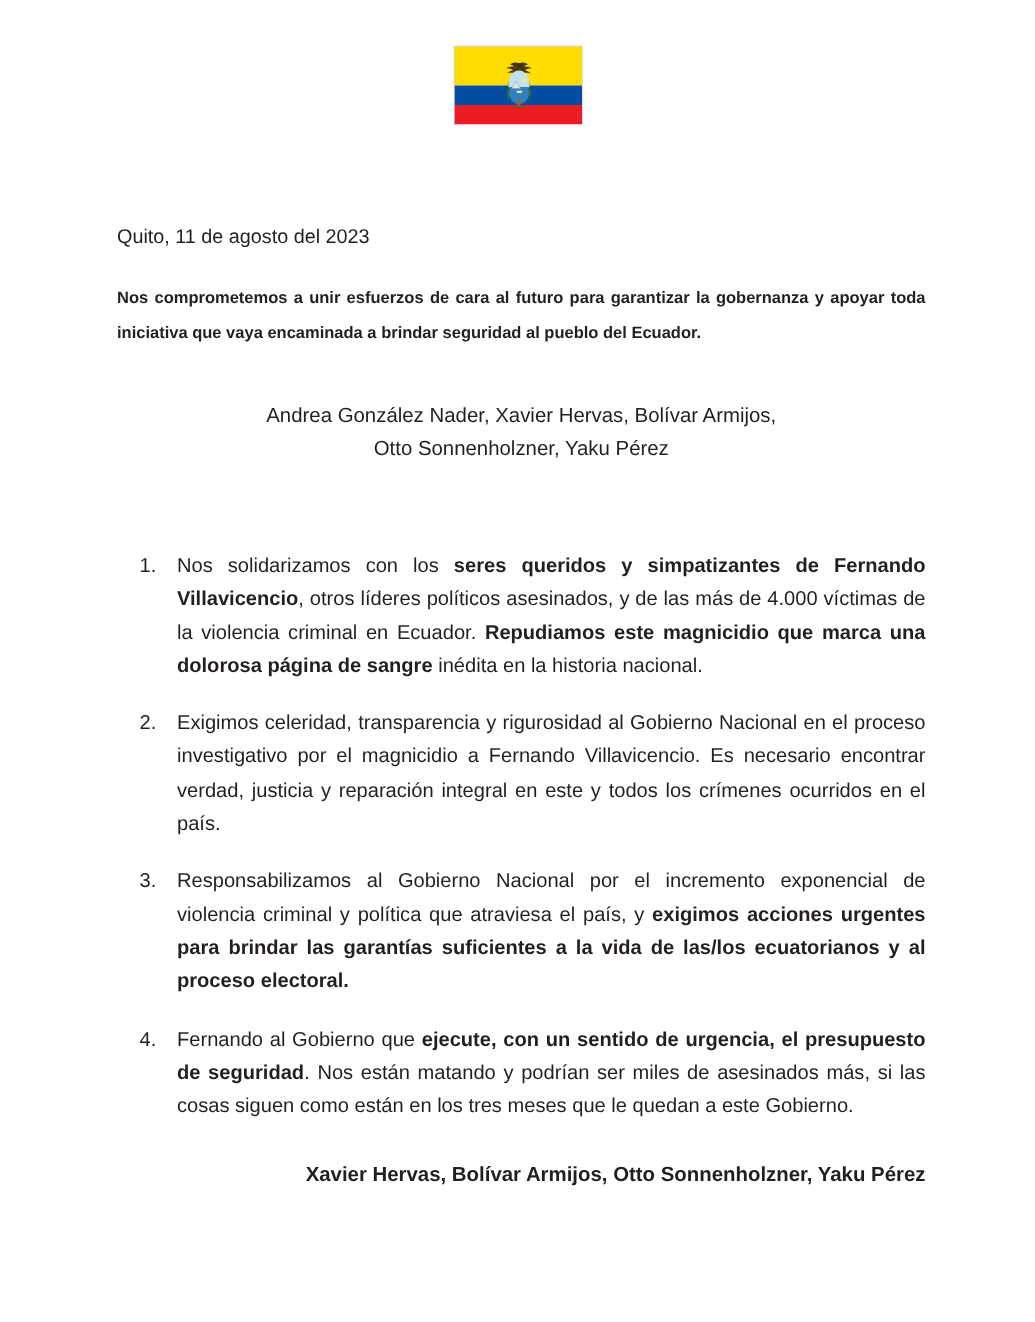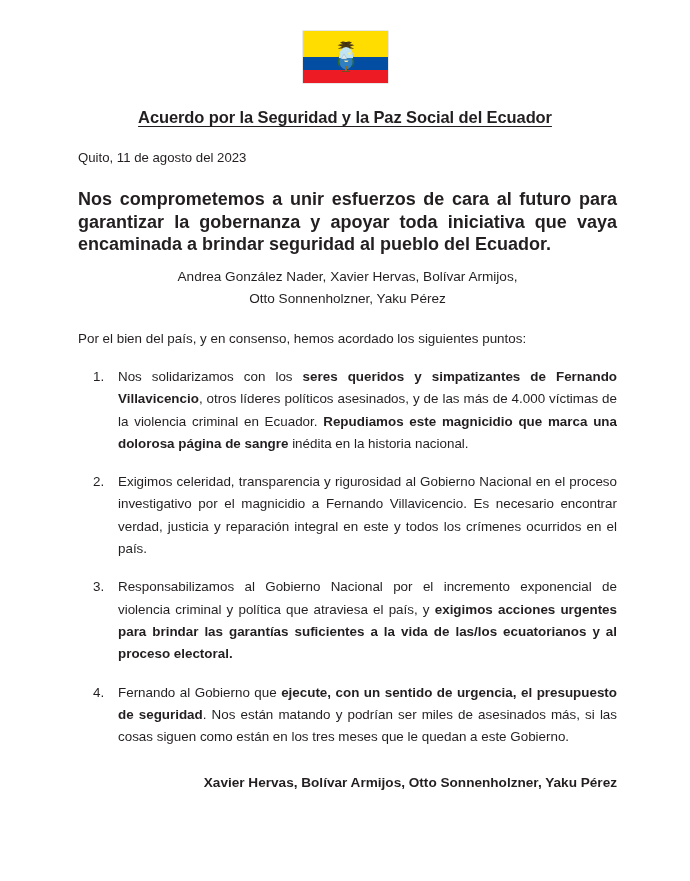--- a/index.html
+++ b/index.html
@@ -90,21 +90,21 @@
   }
 
   
   .intro {
     position: absolute;
     left: 78px;
     top: 188px;
     width: 539px;
     text-align: justify;
     text-align-last: left;
-    font-size: 18px;
+    font-size: 11px;
     font-weight: bold;
     line-height: 22.5px;
     color: #231f20;
   }
 
   .names {
     position: absolute;
     left: 78px;
     top: 266px;
     width: 539px;
@@ -194,34 +194,30 @@
 
         <path d="M12 36 C8 42 9 50 14 55 C12 49 12 42 14 38 Z" fill="#2f6b2a"></path>
         <path d="M40 36 C44 42 43 50 38 55 C40 49 40 42 38 38 Z" fill="#2f6b2a"></path>
 
         <path d="M24 52 L28 52 L28 62 L24 62 Z" fill="#8a6a2a"></path>
         <path d="M18 62 L34 62 L34 64 L18 64 Z" fill="#6e5120"></path>
       </svg>
     </div>
   </div>
 
-  <div class="doc-title">
-    <span class="ttl">Acuerdo por la Seguridad y la Paz Social del Ecuador</span>
-  </div>
 
   <div class="date-line">Quito, 11 de agosto del 2023</div>
 
   <div class="intro">Nos comprometemos a unir esfuerzos de cara al futuro para garantizar la gobernanza y apoyar toda iniciativa que vaya encaminada a brindar seguridad al pueblo del Ecuador.</div>
 
   <div class="names">
     <div>Andrea González Nader, Xavier Hervas, Bolívar Armijos,</div>
     <div>Otto Sonnenholzner, Yaku Pérez</div>
   </div>
 
-  <div class="lead">Por el bien del país, y en consenso, hemos acordado los siguientes puntos:</div>
 
   <ol class="points" id="points-list">
       <li class="point"><span class="num">1.</span><span><span>Nos solidarizamos con los </span><b>seres queridos y simpatizantes de Fernando Villavicencio</b><span>, otros líderes políticos asesinados, y de las más de 4.000 víctimas de la violencia criminal en Ecuador. </span><b>Repudiamos este magnicidio que marca una dolorosa página de sangre</b><span> inédita en la historia nacional.</span></span></li>
       <li class="point"><span class="num">2.</span><span><span>Exigimos celeridad, transparencia y rigurosidad al Gobierno Nacional en el proceso investigativo por el magnicidio a Fernando Villavicencio. Es necesario encontrar verdad, justicia y reparación integral en este y todos los crímenes ocurridos en el país.</span></span></li>
       <li class="point"><span class="num">3.</span><span><span>Responsabilizamos al Gobierno Nacional por el incremento exponencial de violencia criminal y política que atraviesa el país, y </span><b>exigimos acciones urgentes para brindar las garantías suficientes a la vida de las/los ecuatorianos y al proceso electoral.</b></span></li>
       <li class="point"><span class="num">4.</span><span><span>Fernando al Gobierno que </span><b>ejecute, con un sentido de urgencia, el presupuesto de seguridad</b><span>. Nos están matando y podrían ser miles de asesinados más, si las cosas siguen como están en los tres meses que le quedan a este Gobierno.</span></span></li>
     </ol>
 
   <div class="signature">Xavier Hervas, Bolívar Armijos, Otto Sonnenholzner, Yaku Pérez</div>
 

